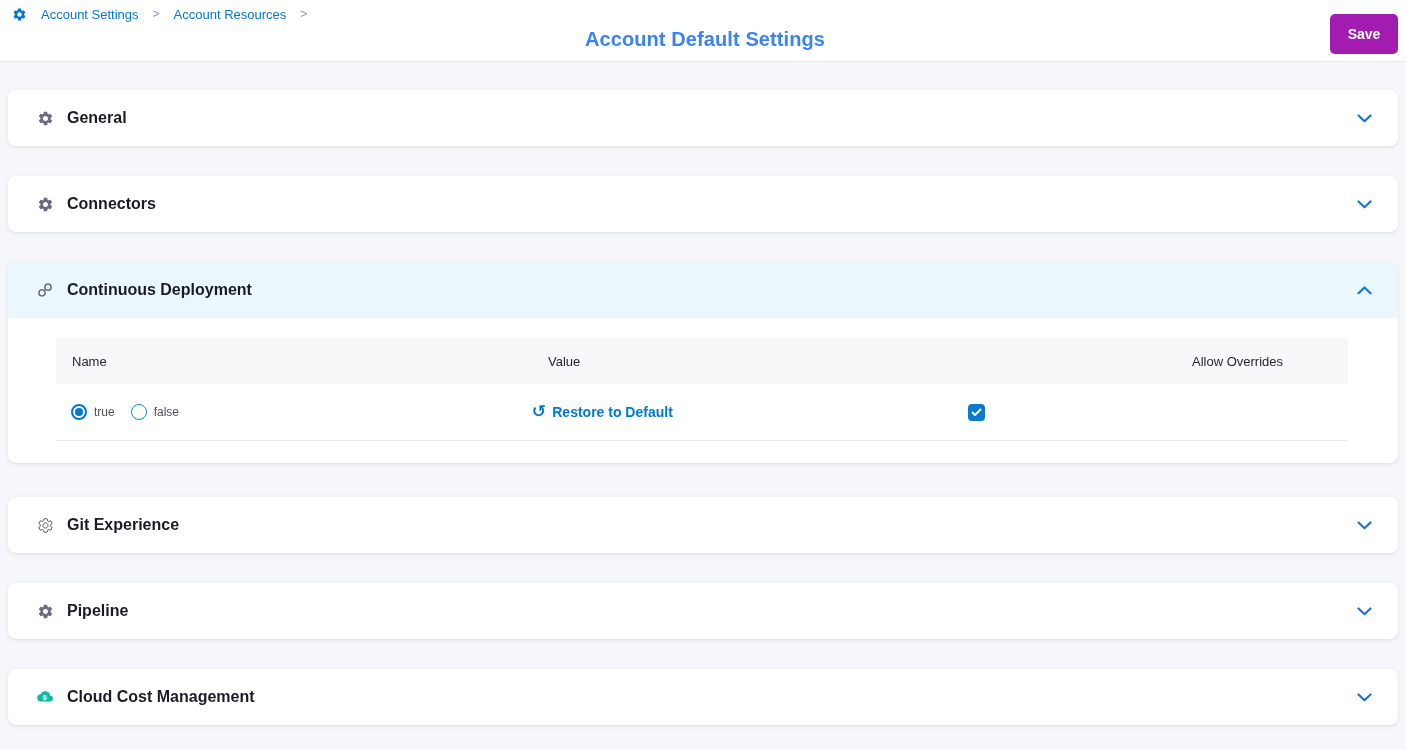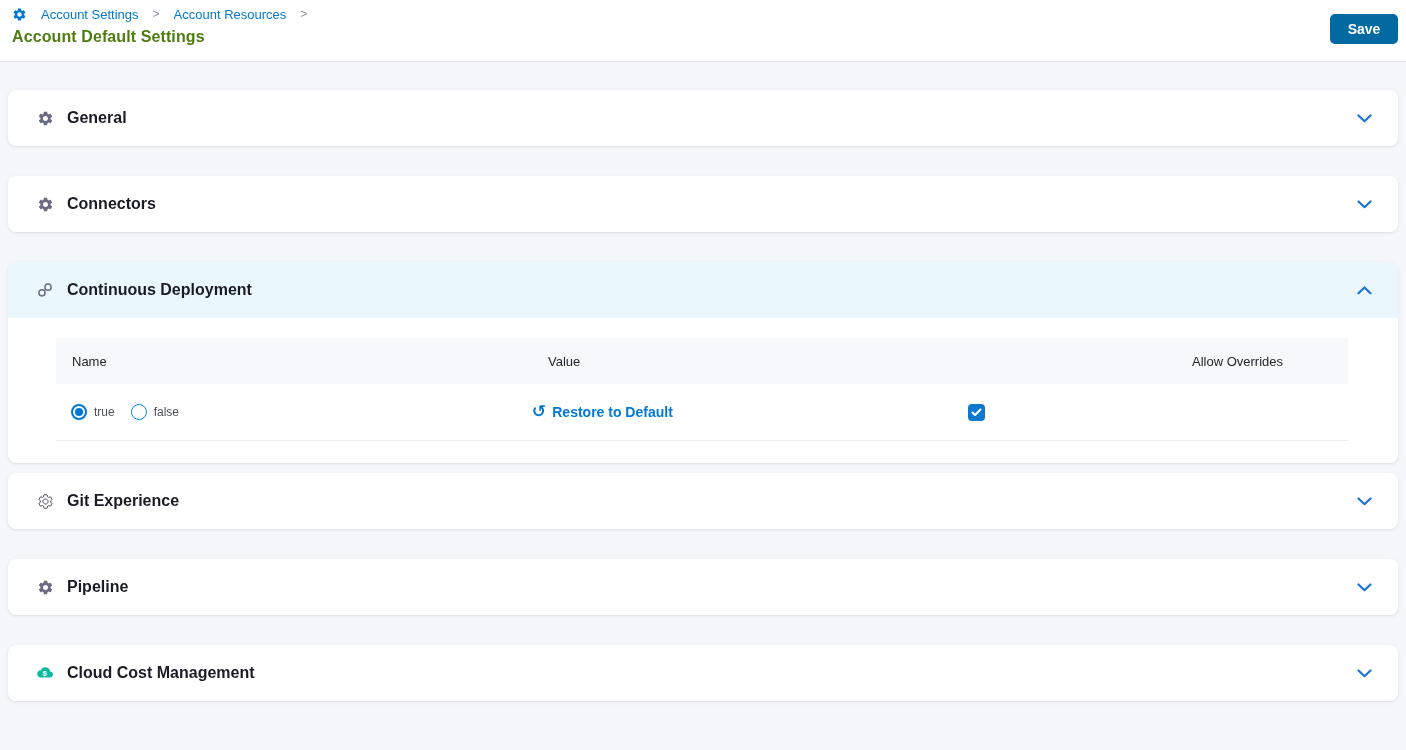--- a/index.html
+++ b/index.html
@@ -15,38 +15,38 @@
     background:#ffffff;
     height:62px;
     padding:7px 8px 0 12px;
     border-bottom:1px solid #e6e7eb;
     position:relative;
   }
   .breadcrumb { display:flex; align-items:center; gap:14px; font-size:13px; line-height:15px; }
   .crumb-link { color:#0278d5; text-decoration:none; cursor:pointer; }
   .crumb-sep { color:#9293a5; font-size:12px; }
   .bc-gear { width:15px; height:15px; display:inline-flex; }
-  .page-title { font-size:16px; font-weight:700; color:#4d7c0f; margin-top:6px; letter-spacing:.1px; }
+  .page-title { font-size:20px; font-weight:700; color:#3b82f6; margin-top:6px; letter-spacing:.1px;text-align:center; }
   .save-btn {
     position:absolute; top:14px; right:8px;
-    width:68px; height:30px;
-    background:#0369a1; color:#ffffff;
+    width:68px; height:40px;
+    background:#a21caf; color:#ffffff;
     font-family:inherit; font-size:14px; font-weight:700;
     border:none; border-radius:5px; cursor:default;
   }
 
   
   .cards { padding:28px 8px 0 8px; }
   .card {
     background:#ffffff;
     border-radius:8px;
     box-shadow:0 1px 2px rgba(40,41,61,.05), 0 1px 4px rgba(96,97,112,.10);
     margin-bottom:30px;
   }
-  .card.expanded { margin-bottom:10px; }
+  .card.expanded { margin-bottom:34px; }
   .card-header {
     height:56px;
     display:flex; align-items:center;
     padding:0 26px 0 28px;
     cursor:pointer;
     border-radius:8px;
   }
   .card.expanded .card-header {
     background:#eaf7fd;
     border-radius:8px 8px 0 0;

